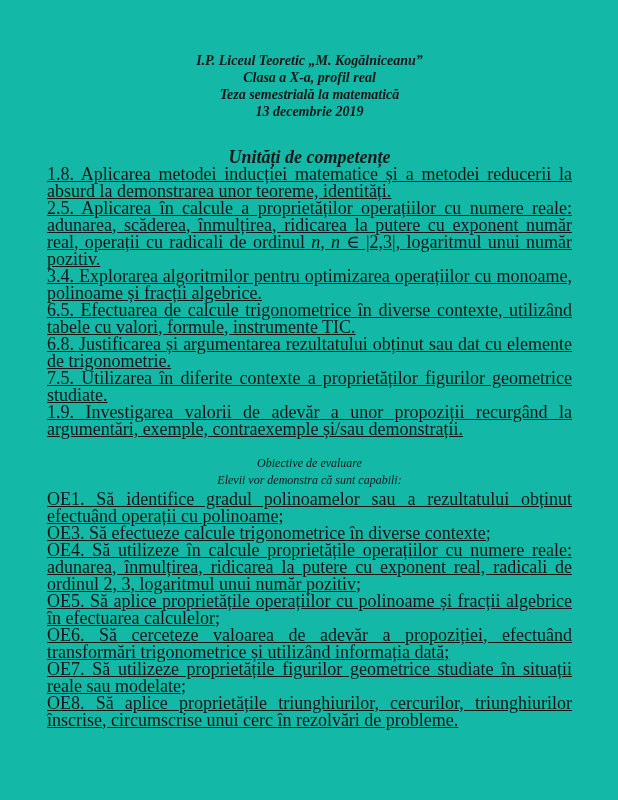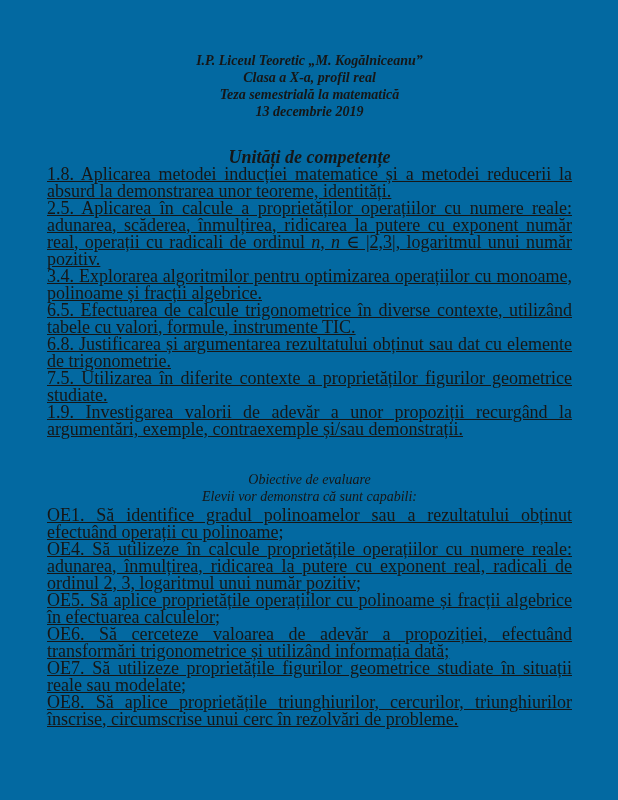--- a/index.html
+++ b/index.html
@@ -1,20 +1,20 @@
 <!DOCTYPE html>
 <html><head>
 <meta charset="utf-8">
 <style>
   html, body { margin: 0; padding: 0; background: #ffffff; }
   .page {
     width: 618px;
     height: 800px;
     box-sizing: border-box;
-    background: #0369a1;
+    background: #14b8a6;
     color: #161616;
     font-family: "Liberation Serif", "DejaVu Serif", serif;
     padding: 52px 46px 0 47px;
     overflow: hidden;
   }
   .title-block {
     text-align: center;
     font-weight: bold;
     font-style: italic;
     font-size: 14px;
@@ -29,24 +29,24 @@
     line-height: 16.5px;
   }
   .para-list p.para {
     margin: 0;
     font-size: 18px;
     line-height: 17px;
     text-align: justify;
     text-decoration: underline;
   }
   .center-block {
-    margin-top: 33px;
+    margin-top: 17px;
     text-align: center;
     font-style: italic;
-    font-size: 14px;
+    font-size: 12px;
     line-height: 17px;
   }
   #obiective-list { margin-top: 2px; }
   .para i { font-style: italic; }
 </style>
 </head>
 <body>
 
 <div class="page">
 
@@ -69,20 +69,21 @@
       <p class="para"><span>1.9. Investigarea valorii de adevăr a unor propoziții  recurgând la argumentări, exemple, contraexemple și/sau demonstrații.</span></p>
     </div>
 
   <div class="center-block">
     <div>Obiective de evaluare</div>
     <div>Elevii vor demonstra că sunt capabili:</div>
   </div>
 
   <div class="para-list" id="obiective-list">
       <p class="para"><span>OE1. Să identifice gradul polinoamelor sau a rezultatului obținut efectuând operații cu polinoame;</span></p>
+      <p class="para"><span>OE3. Să efectueze calcule trigonometrice în diverse contexte;</span></p>
       <p class="para"><span>OE4. Să utilizeze în calcule proprietățile operațiilor cu numere reale: adunarea, înmulțirea, ridicarea la putere cu exponent real, radicali de ordinul 2, 3, logaritmul unui număr pozitiv;</span></p>
       <p class="para"><span>OE5. Să aplice proprietățile operațiilor cu polinoame și fracții algebrice în efectuarea calculelor;</span></p>
       <p class="para"><span>OE6. Să cerceteze valoarea de adevăr a propoziției, efectuând transformări trigonometrice și utilizând informația dată;</span></p>
       <p class="para"><span>OE7. Să utilizeze proprietățile figurilor geometrice studiate în situații reale sau modelate;</span></p>
       <p class="para"><span>OE8. Să aplice proprietățile triunghiurilor, cercurilor, triunghiurilor înscrise, circumscrise unui cerc în rezolvări de probleme.</span></p>
     </div>
 
 </div>
 
 </body></html>

